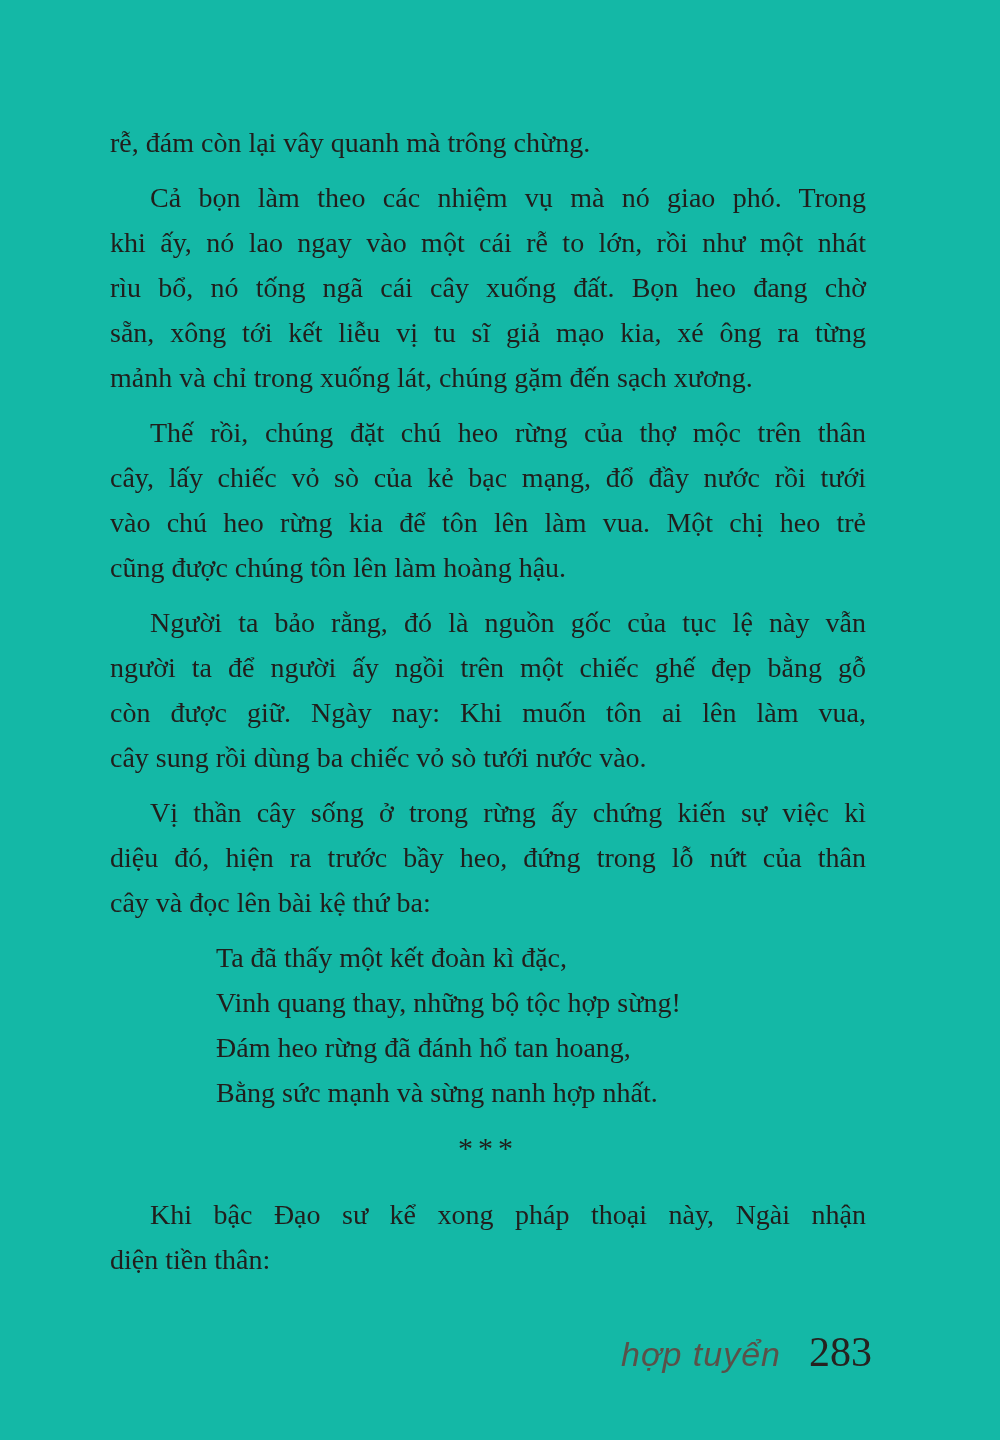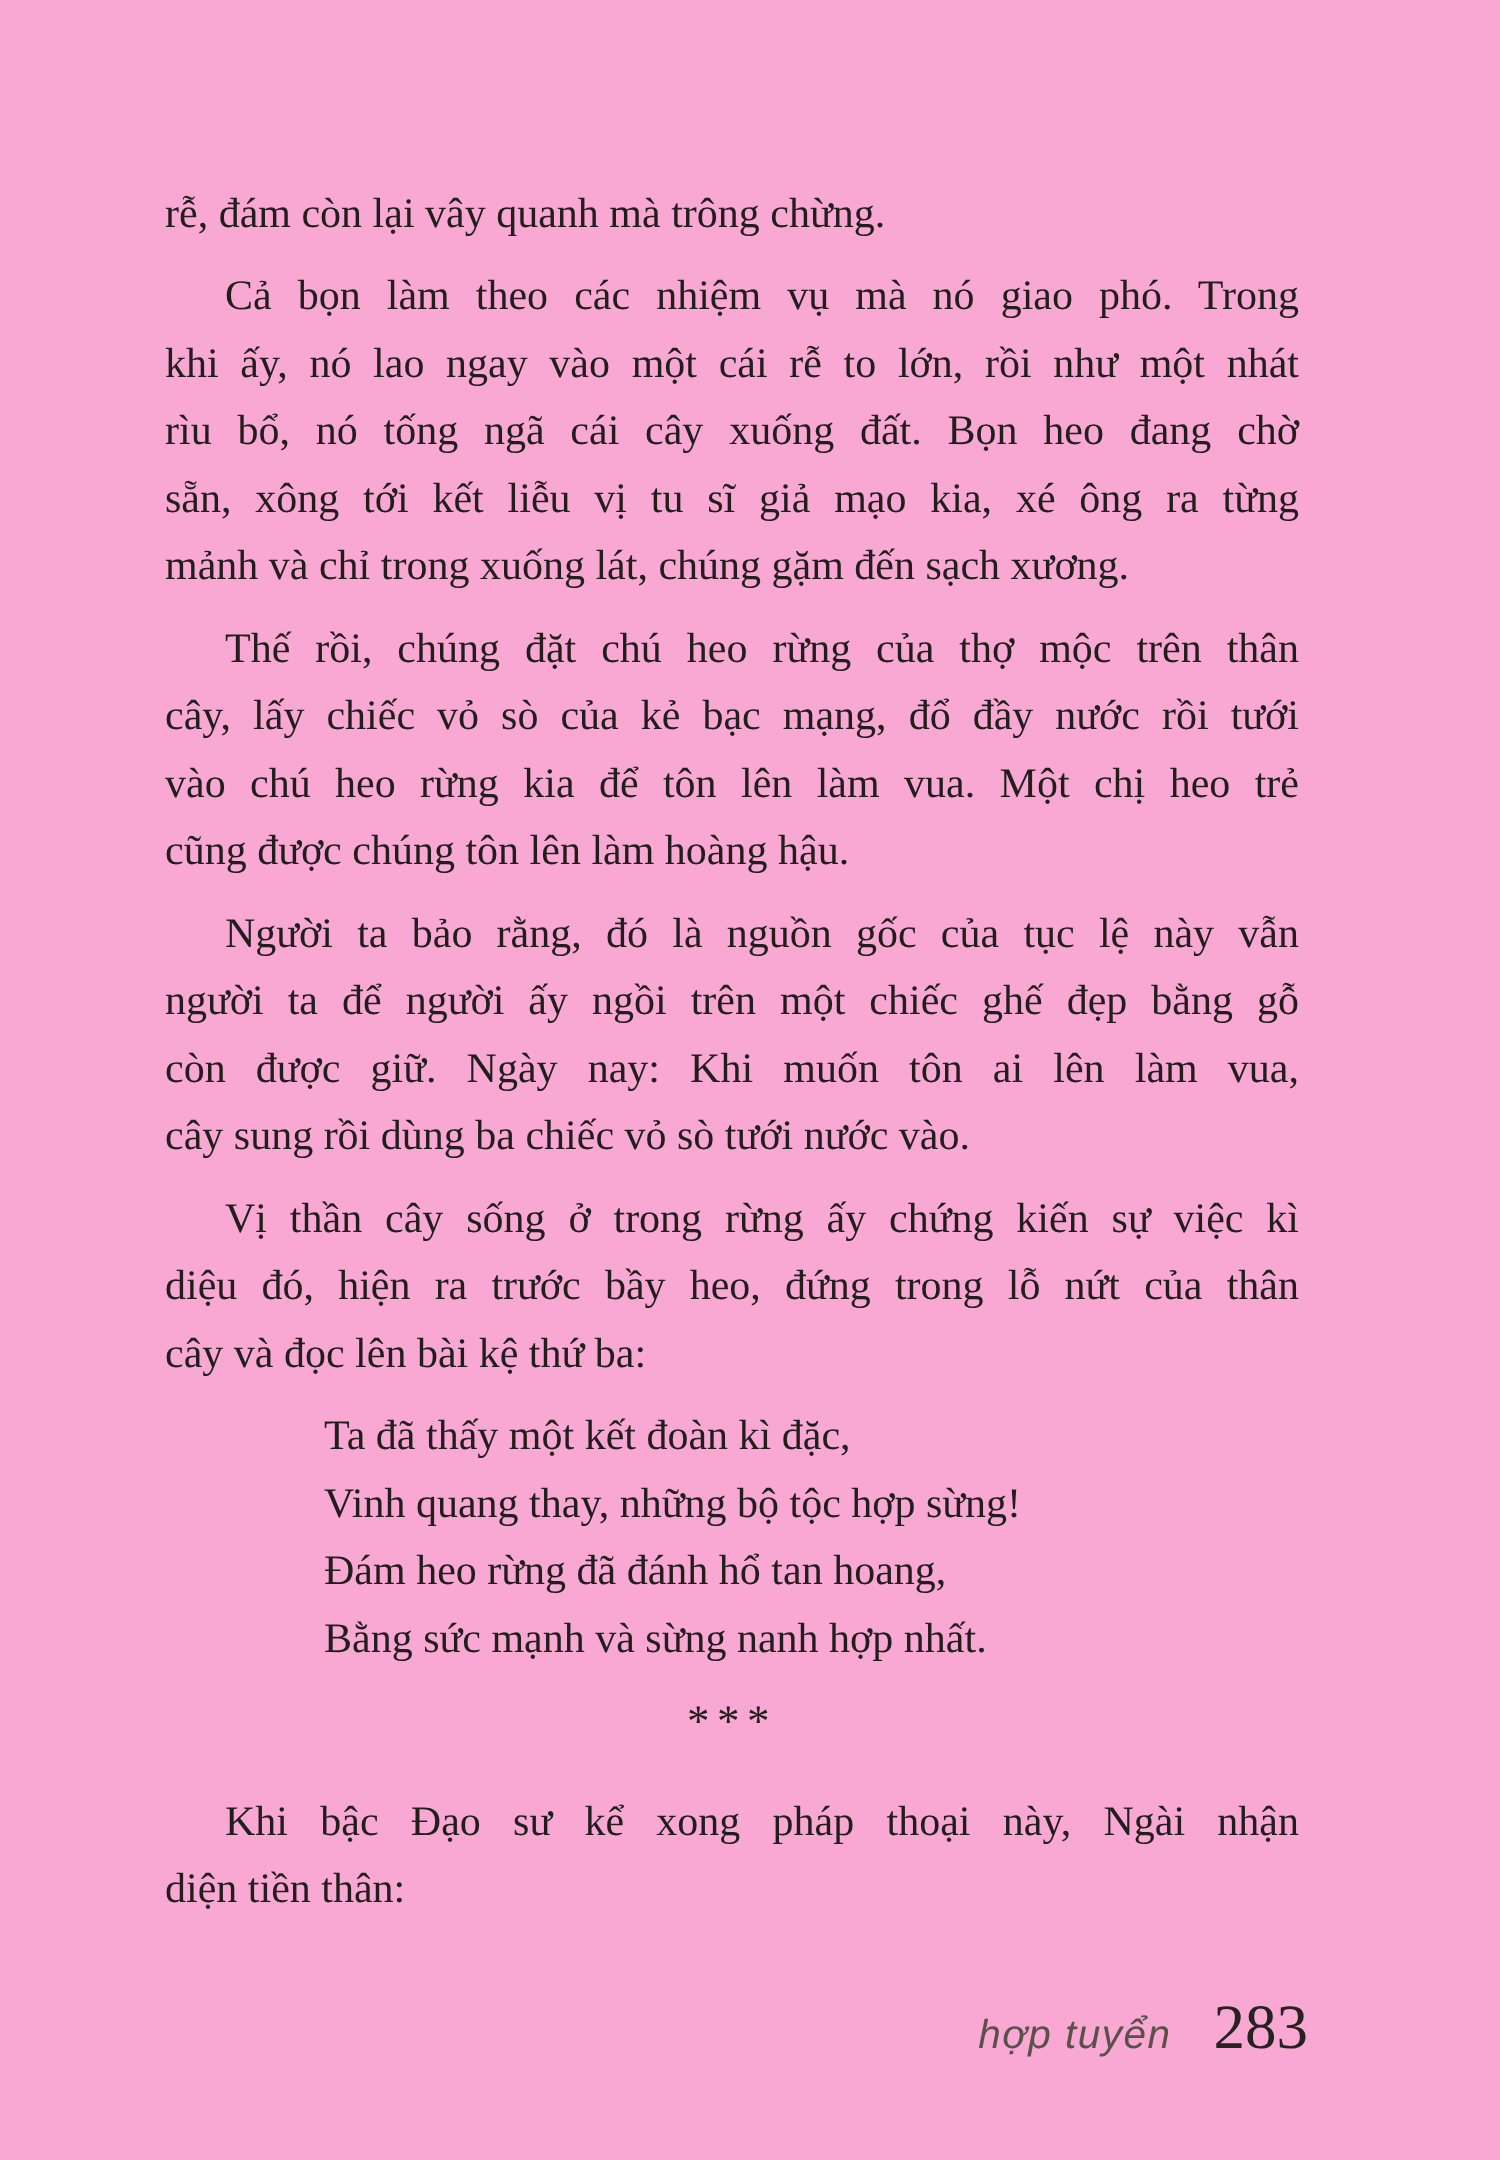--- a/index.html
+++ b/index.html
@@ -60,35 +60,35 @@
   .footer-author {
     font-family: "Liberation Sans", sans-serif;
     font-weight: 700;
     font-size: 27px;
     letter-spacing: 0.5px;
   }
   .footer-collection {
     font-family: "Liberation Sans", sans-serif;
     font-style: italic;
     font-weight: 400;
-    font-size: 27px;
+    font-size: 34px;
     letter-spacing: 1px;
     text-align: right;
   }
   .footer-page {
     font-family: "Liberation Serif", "DejaVu Serif", serif;
     font-size: 42px;
     color: #26221f;
     margin-left: 28px;
   }
 </style>
 </head>
 <body>
 
-<div class="page" style="color: rgb(33, 30, 28); background: #f9a8d4;">
+<div class="page" style="color: rgb(33, 30, 28); background: #14b8a6;">
 
   <div class="text-block">
       <div class="block para">
         <div class="line last">rễ, đám còn lại vây quanh mà trông chừng.</div>
       </div>
       <div class="block para">
         <div class="line first">Cả bọn làm theo các nhiệm vụ mà nó giao phó. Trong</div>
         <div class="line">khi ấy, nó lao ngay vào một cái rễ to lớn, rồi như một nhát</div>
         <div class="line">rìu bổ, nó tống ngã cái cây xuống đất. Bọn heo đang chờ</div>
         <div class="line">sẵn, xông tới kết liễu vị tu sĩ giả mạo kia, xé ông ra từng</div>

